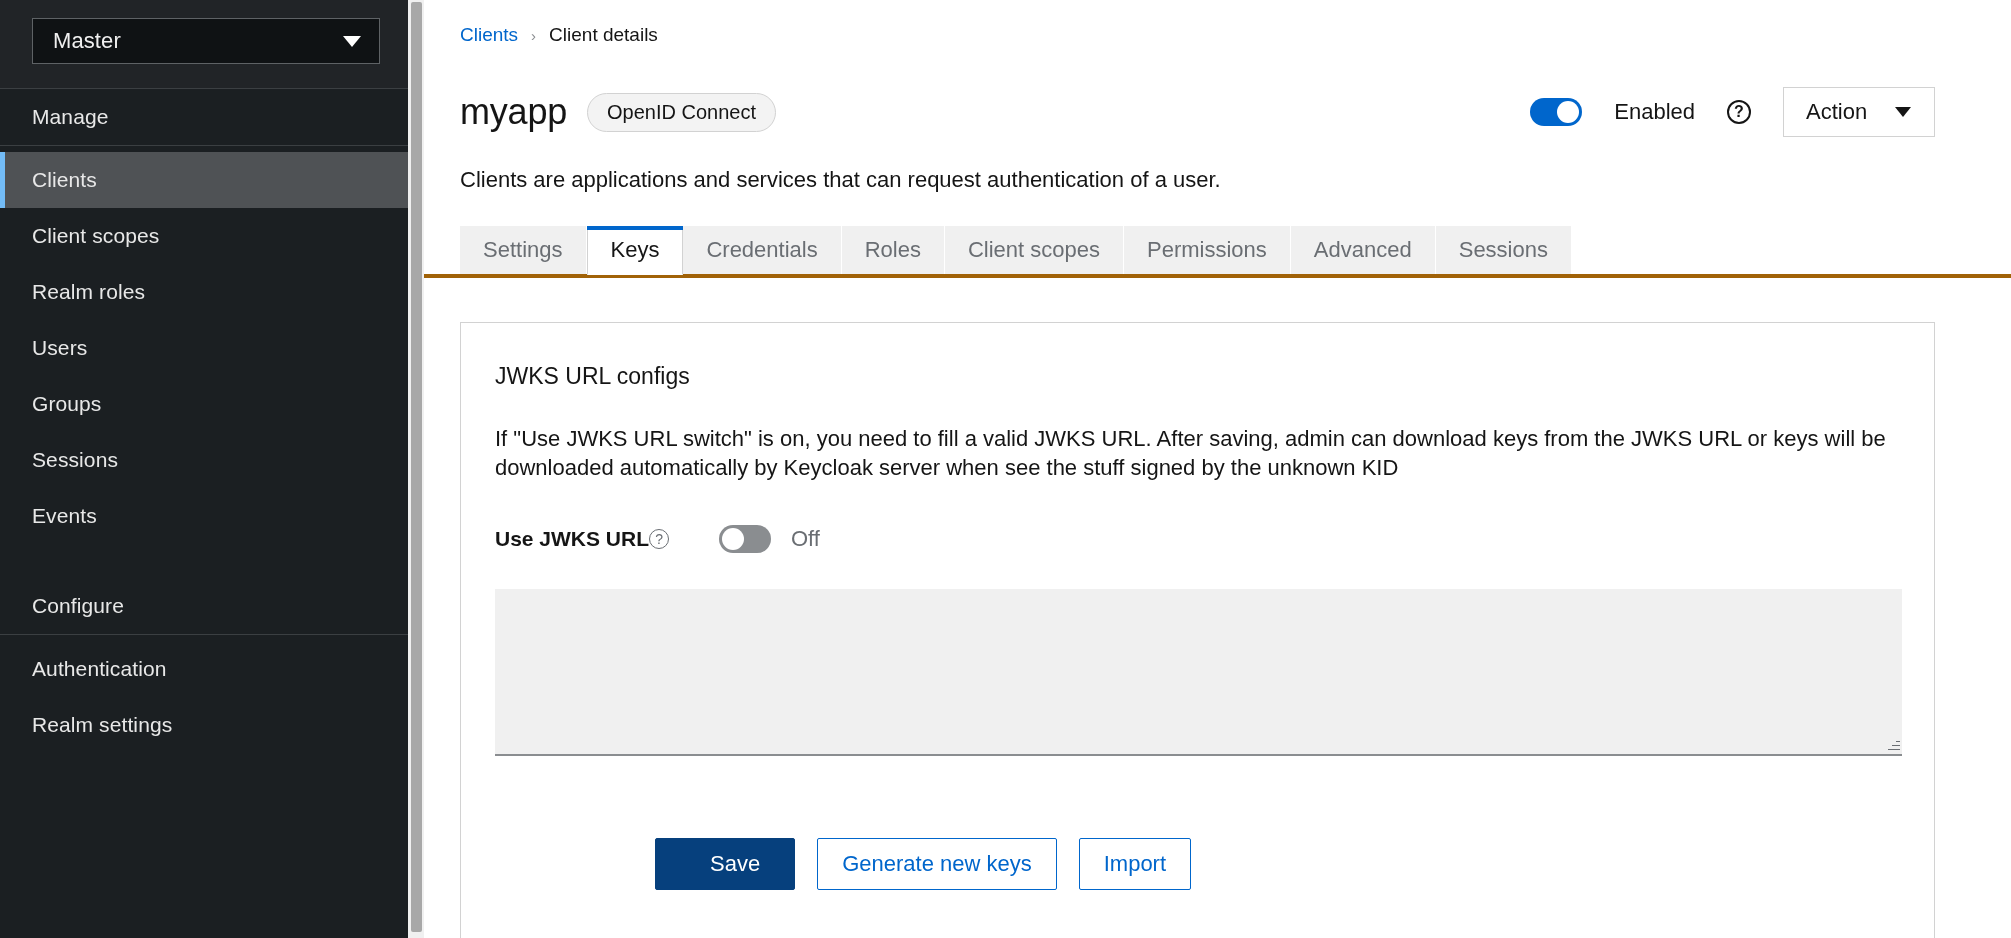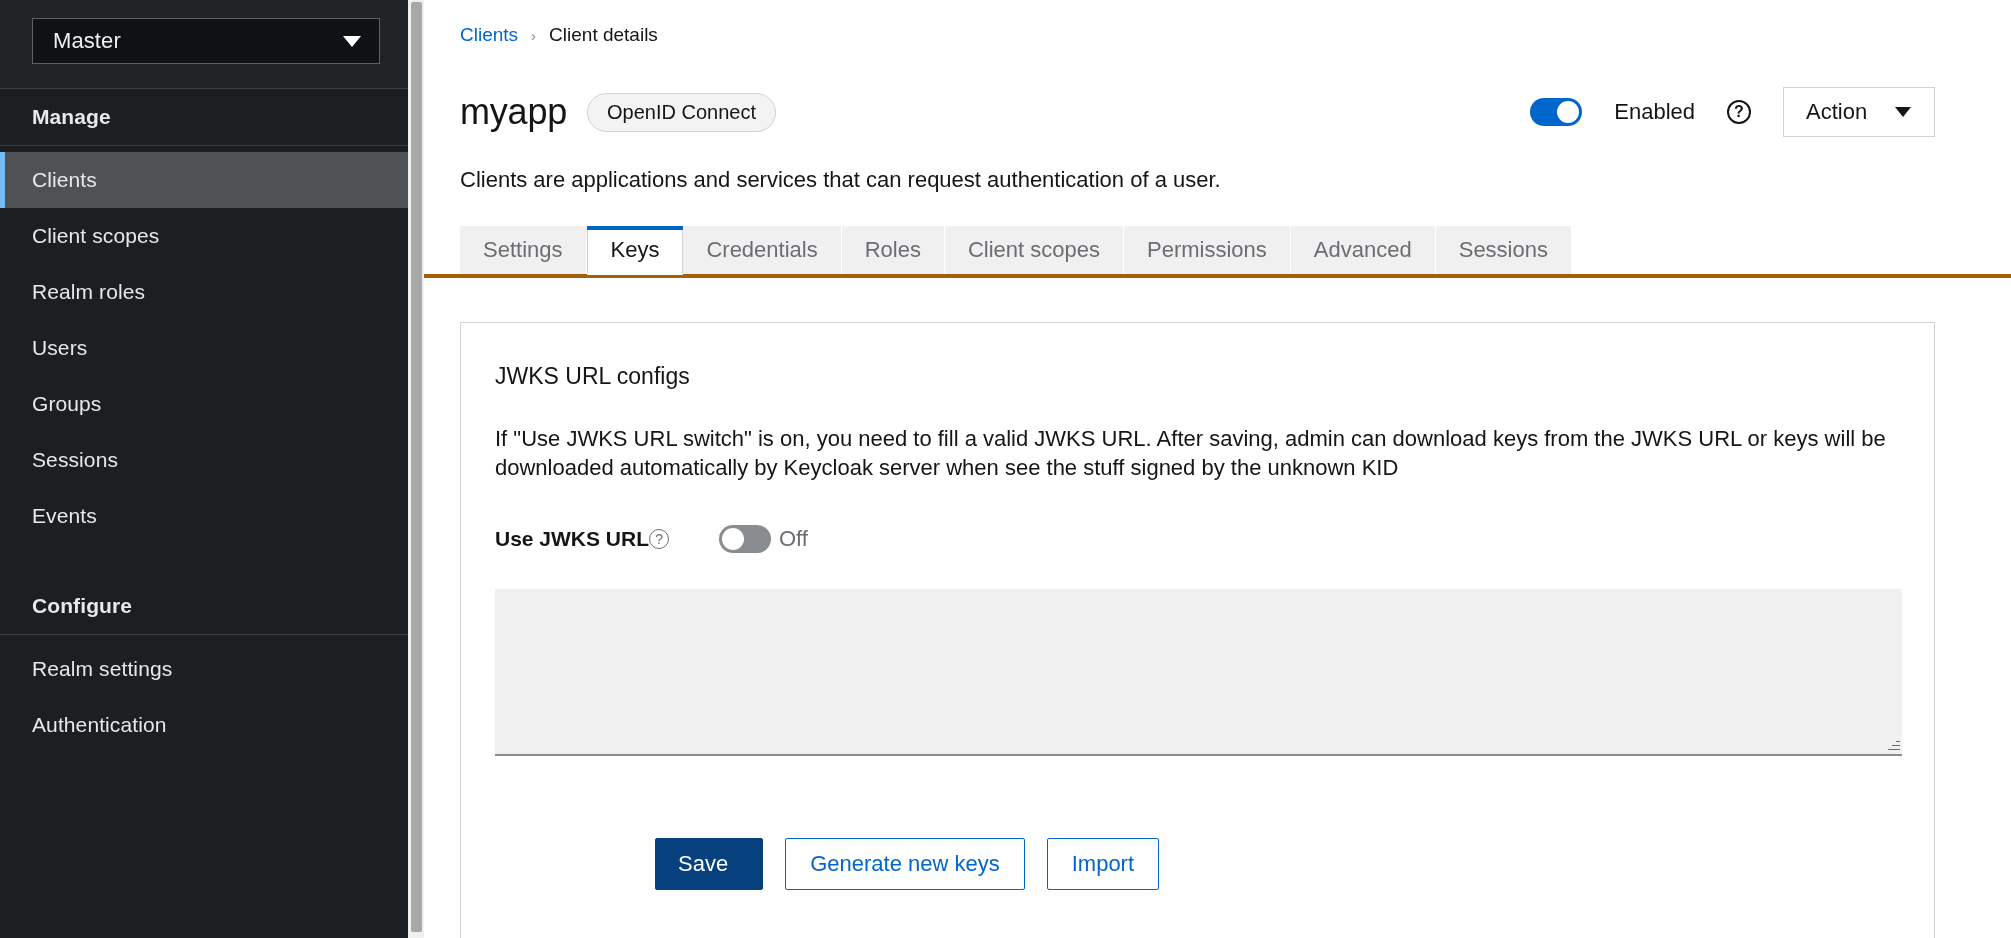--- a/index.html
+++ b/index.html
@@ -71,21 +71,20 @@
     padding-left: 32px;
     color: #e8e8e8;
     font-size: 21px;
     cursor: pointer;
     background: transparent;
     letter-spacing: 0.1px;
   }
   .nav-item.section-title {
     color: #e8e8e8;
     cursor: default;
-    font-weight: bold;
   }
   .nav-item.active {
     background: #4f5255;
   }
   .nav-item.active::before {
     content: "";
     position: absolute;
     left: 0; top: 0; bottom: 0;
     width: 5px;
     background: #73bcf7;
@@ -311,21 +310,21 @@
     font-size: 21px;
     font-weight: 700;
     color: #151515;
     display: flex;
     align-items: center;
     width: 200px;
   }
   .form-control {
     display: flex;
     align-items: center;
-    gap: 8px;
+    gap: 20px;
     margin-left: 24px;
     justify-content: flex-end;
   }
 
   .jwks-textarea {
     margin-top: 36px;
     width: 100%;
     height: 167px;
     background: #f0f0f0;
     border: none;
@@ -364,21 +363,21 @@
     padding: 12px 24px;
     cursor: pointer;
     font-family: "Liberation Sans", sans-serif;
     line-height: 1.2;
     border-radius: 2px;
   }
   .btn-primary {
     background: #06407d;
     color: #ffffff;
     border: 1px solid #06407d;
-    padding-left: 22px;
+    padding-left: 54px;
     padding-right: 34px;
   }
   .btn-secondary {
     background: #ffffff;
     color: #0066cc;
     border: 1px solid #0066cc;
   }
 </style>
 </head>
 <body>
@@ -435,24 +434,24 @@
       <li class="nav-item section-title">
         <span>Configure</span>
       </li>
     </ul>
 
     <div class="nav-divider"></div>
     <div class="nav-spacer-sm"></div>
 
     <ul class="nav-list">
       <li class="nav-item">
+        <span>Authentication</span>
+      </li>
+      <li class="nav-item">
         <span>Realm settings</span>
-      </li>
-      <li class="nav-item">
-        <span>Authentication</span>
       </li>
     </ul>
 
     <div class="sb-scroll-track">
       <div class="sb-scroll-thumb"></div>
     </div>
   </aside>
 
   <main class="main">
 

